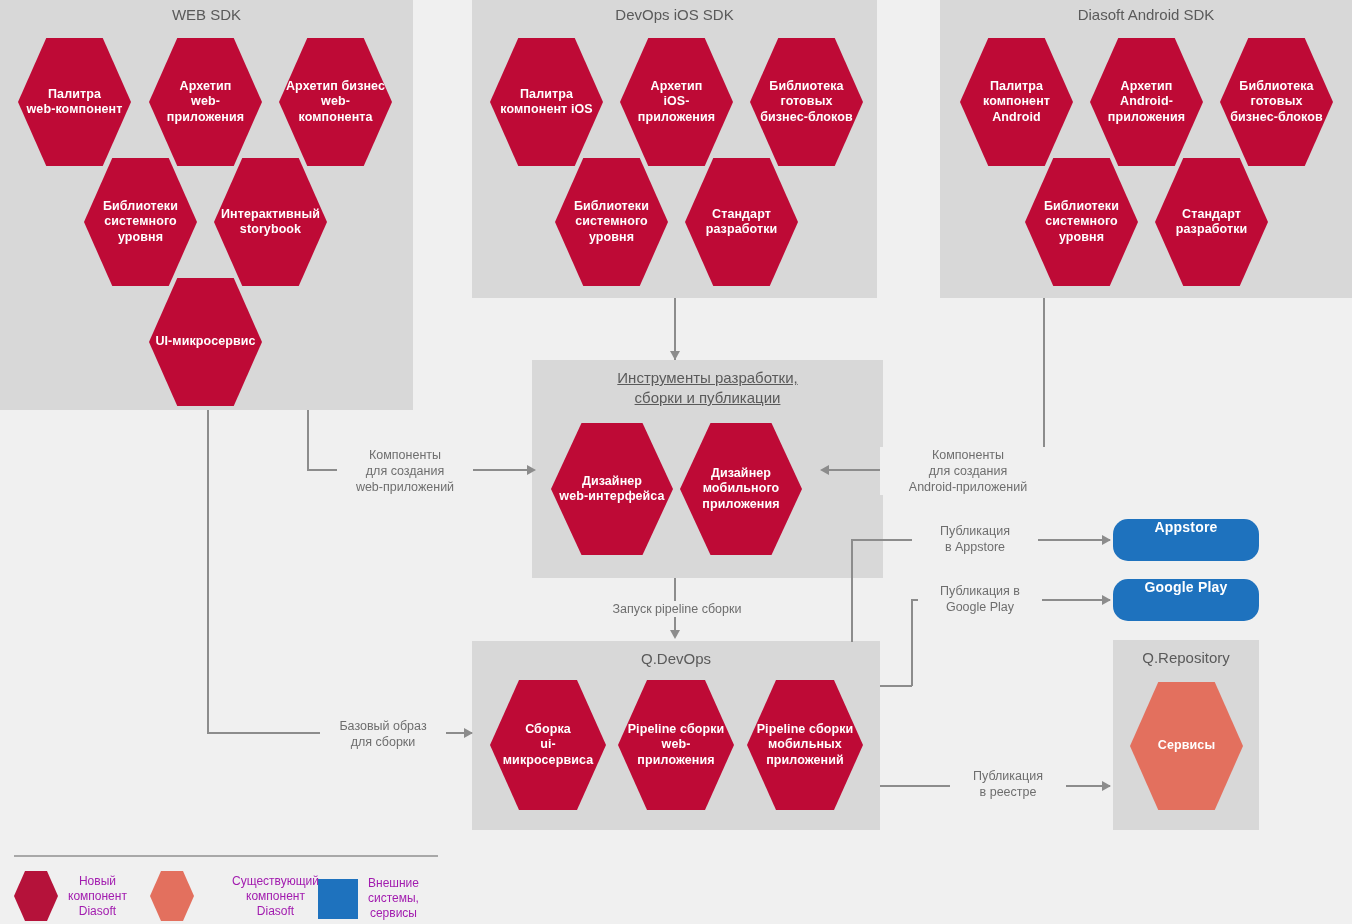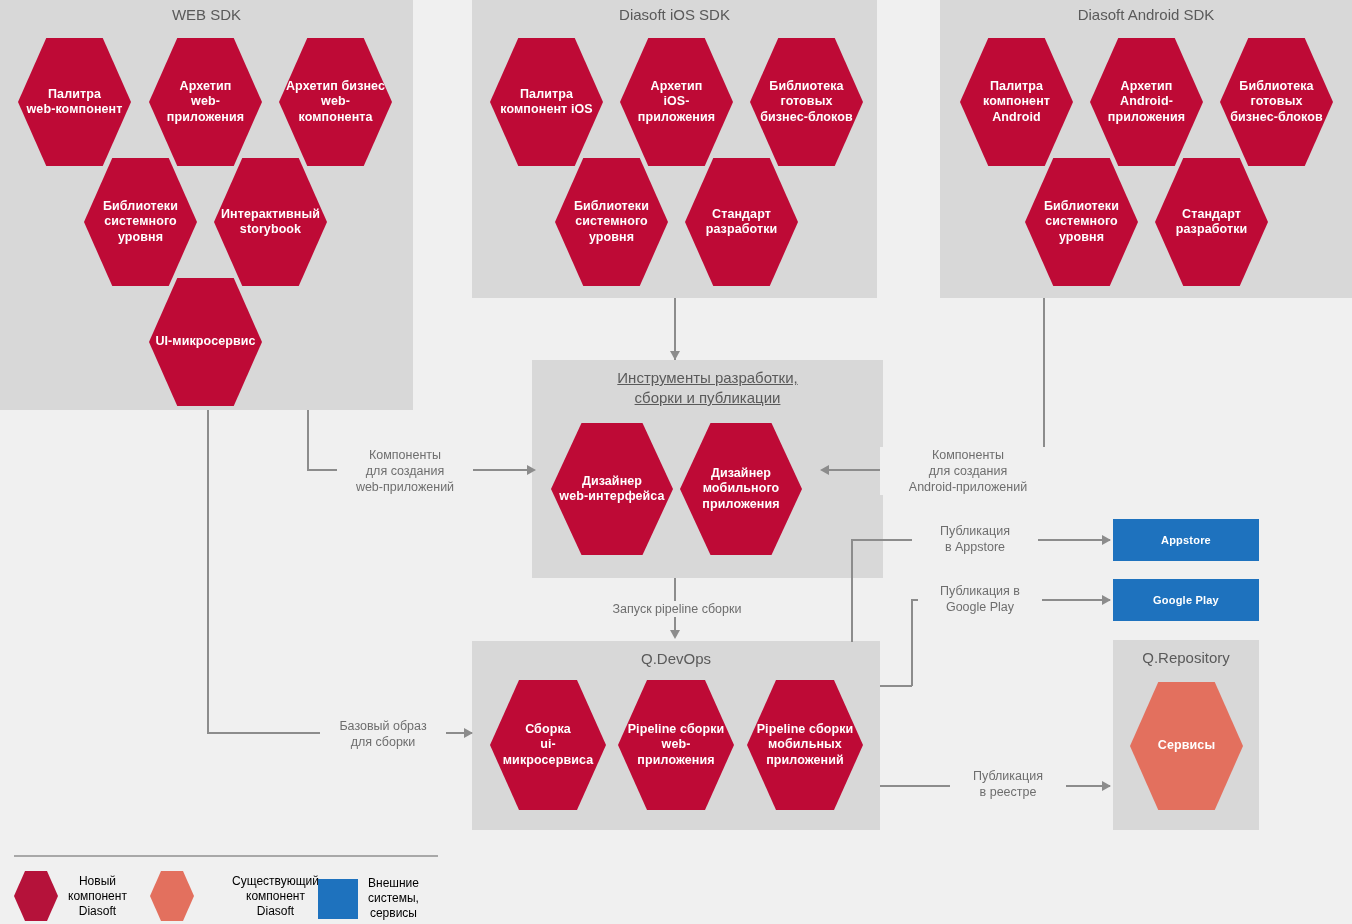--- a/index.html
+++ b/index.html
@@ -42,22 +42,22 @@
     box-sizing:border-box;
     padding:0 6px;
   }
   .hex.salmon{background:#E3705E;}
   .hex span{display:block;}
 
   .extbox{
     position:absolute;
     background:#1E72BE;
     color:#fff;
-    display:flex;align-items:center;justify-content:center;
-    font-size:11px;font-weight:700;letter-spacing:.2px;
+    display:flex;align-items:flex-start;justify-content:center;
+    font-size:14px;font-weight:700;letter-spacing:.2px;border-radius:15px;
   }
 
   
   .ln{position:absolute;background:#8C8C8C;}
   .lnh{height:1.6px;}
   .lnv{width:1.6px;}
 
   .arrow{position:absolute;width:0;height:0;}
   .arrow-r{border-top:5px solid transparent;border-bottom:5px solid transparent;border-left:9px solid #8C8C8C;}
   .arrow-l{border-top:5px solid transparent;border-bottom:5px solid transparent;border-right:9px solid #8C8C8C;}
@@ -80,21 +80,21 @@
   .lg-item{position:absolute;top:16px;display:flex;align-items:center;}
   .lg-hex{
     width:44px;height:50px;
     -webkit-clip-path:polygon(25% 0%,75% 0%,100% 50%,75% 100%,25% 100%,0% 50%);
     clip-path:polygon(25% 0%,75% 0%,100% 50%,75% 100%,25% 100%,0% 50%);
     background:#B5123A;flex:0 0 auto;
   }
   .lg-hex.salmon{background:#E3705E;}
   .lg-sq{width:40px;height:40px;background:#1E72BE;flex:0 0 auto;}
   .lg-txt{
-    color:#000000;font-size:12px;line-height:15px;
+    color:#a21caf;font-size:12px;line-height:15px;
     text-align:center;white-space:pre-line;margin-left:10px;
   }
 </style>
 </head>
 <body>
 
 <div id="canvas">
 
   <div class="panel" style="left:0px;top:0px;width:413px;height:410px;">
     <div class="panel-title" style="top: 5px; white-space: pre-line;">WEB SDK</div>
@@ -118,21 +118,21 @@
   </div>
   <div class="hex" style="left:149px;top:278px;width:113px;height:128px;">
     <span style="white-space: pre-line;">UI-микросервис</span>
   </div>
   <div class="hex" style="left:214px;top:158px;width:113px;height:128px;">
     <span style="white-space: pre-line;">Интерактивный
 storybook</span>
   </div>
 
   <div class="panel" style="left:472px;top:0px;width:405px;height:298px;">
-    <div class="panel-title" style="top: 5px; white-space: pre-line;">Diasoft iOS SDK</div>
+    <div class="panel-title" style="top: 5px; white-space: pre-line;">DevOps iOS SDK</div>
   </div>
   <div class="hex" style="left:490px;top:38px;width:113px;height:128px;">
     <span style="white-space: pre-line;">Палитра
 компонент iOS</span>
   </div>
   <div class="hex" style="left:620px;top:38px;width:113px;height:128px;">
     <span style="white-space: pre-line;">Архетип
 iOS-приложения</span>
   </div>
   <div class="hex" style="left:750px;top:38px;width:113px;height:128px;">

